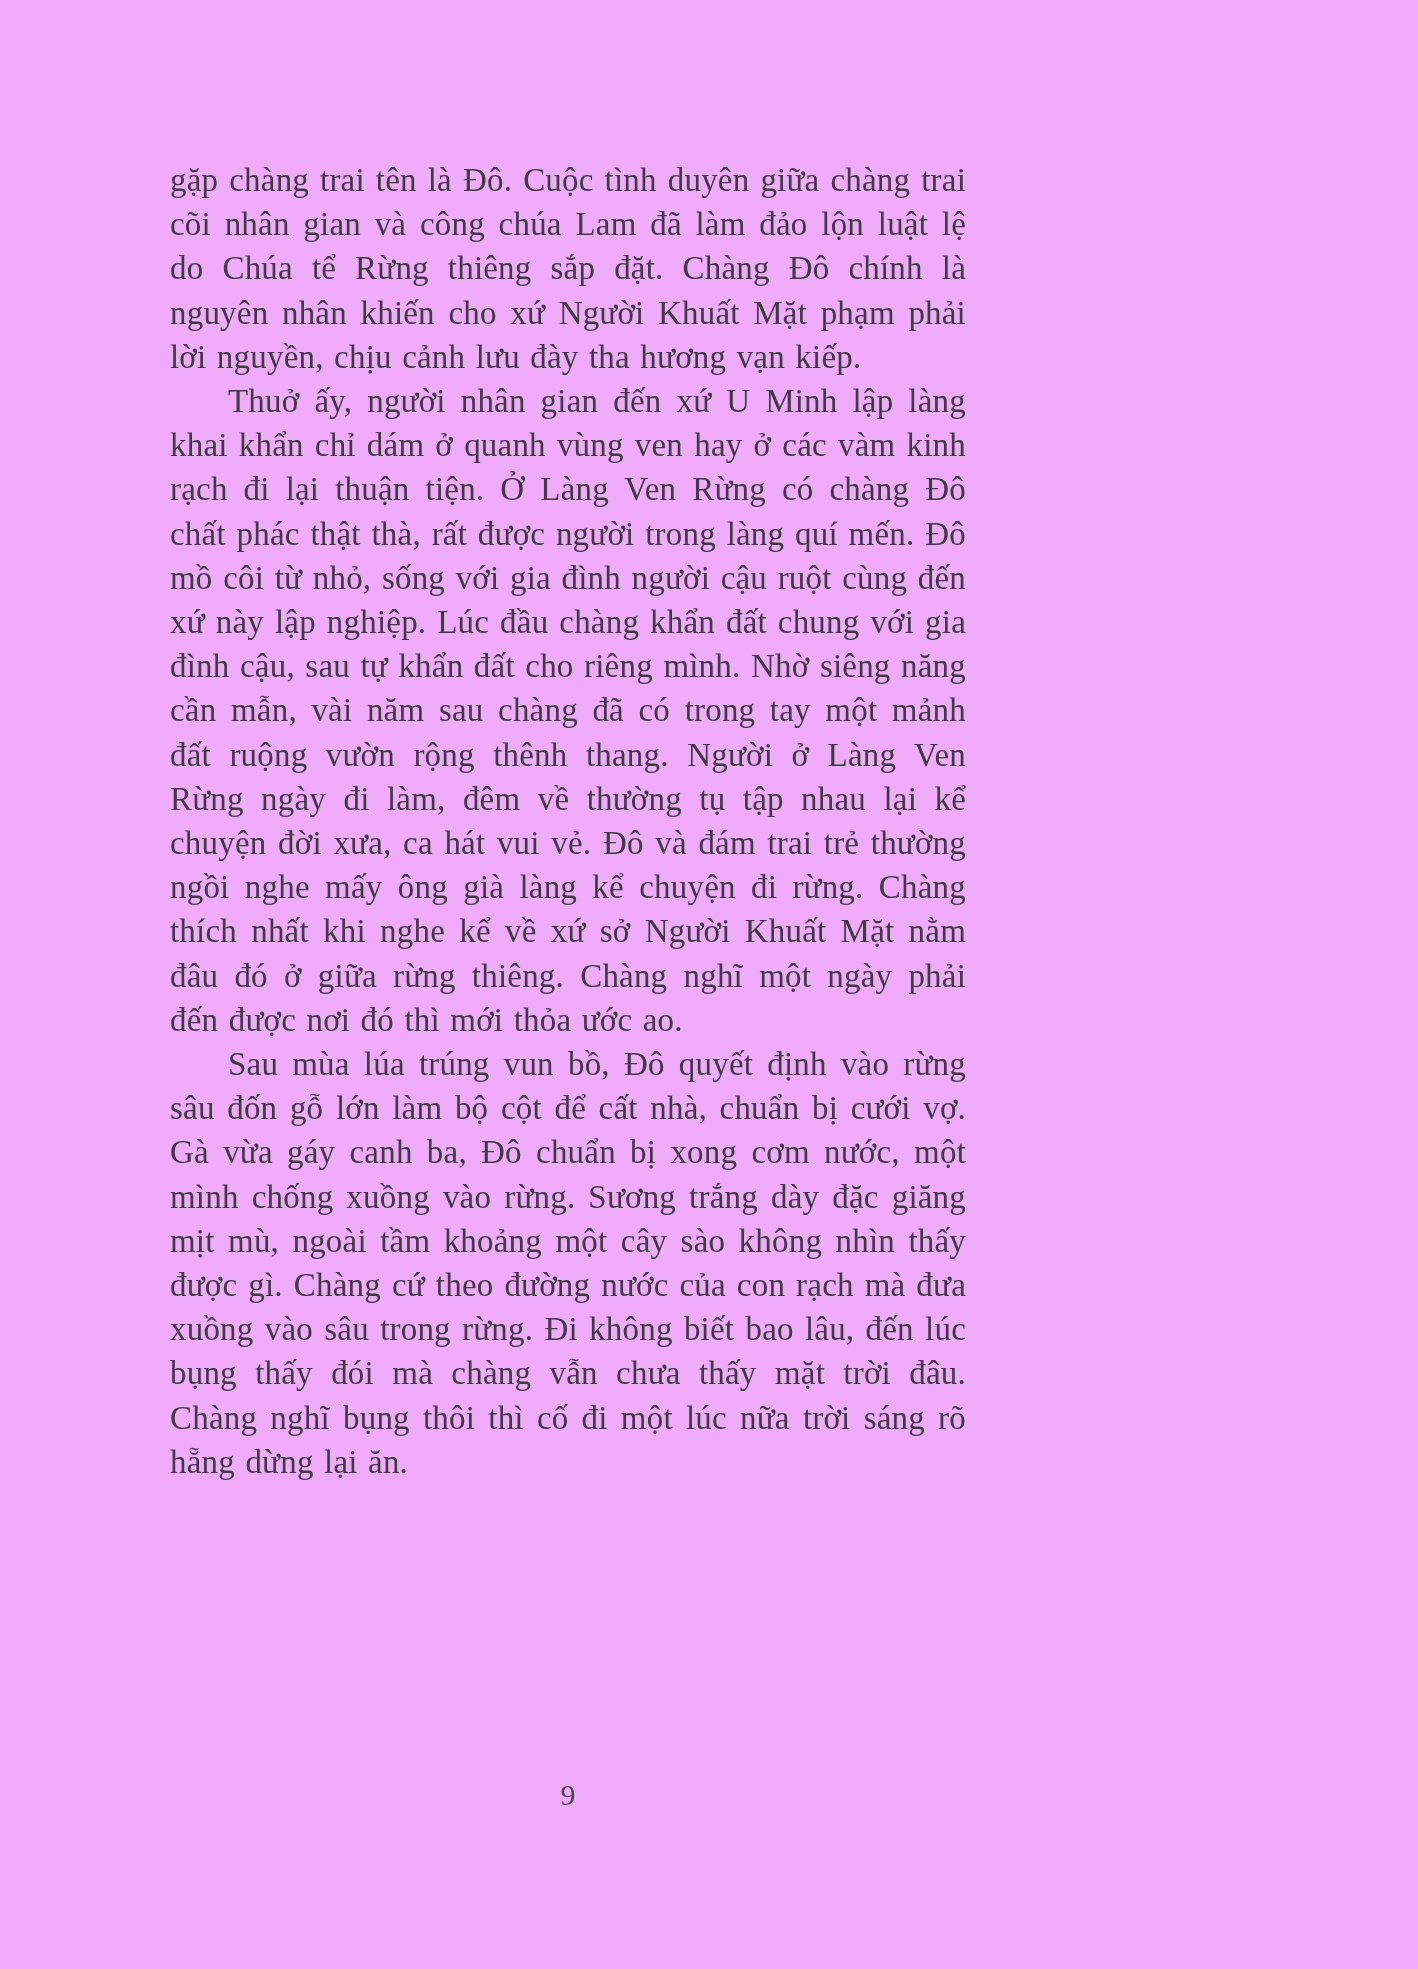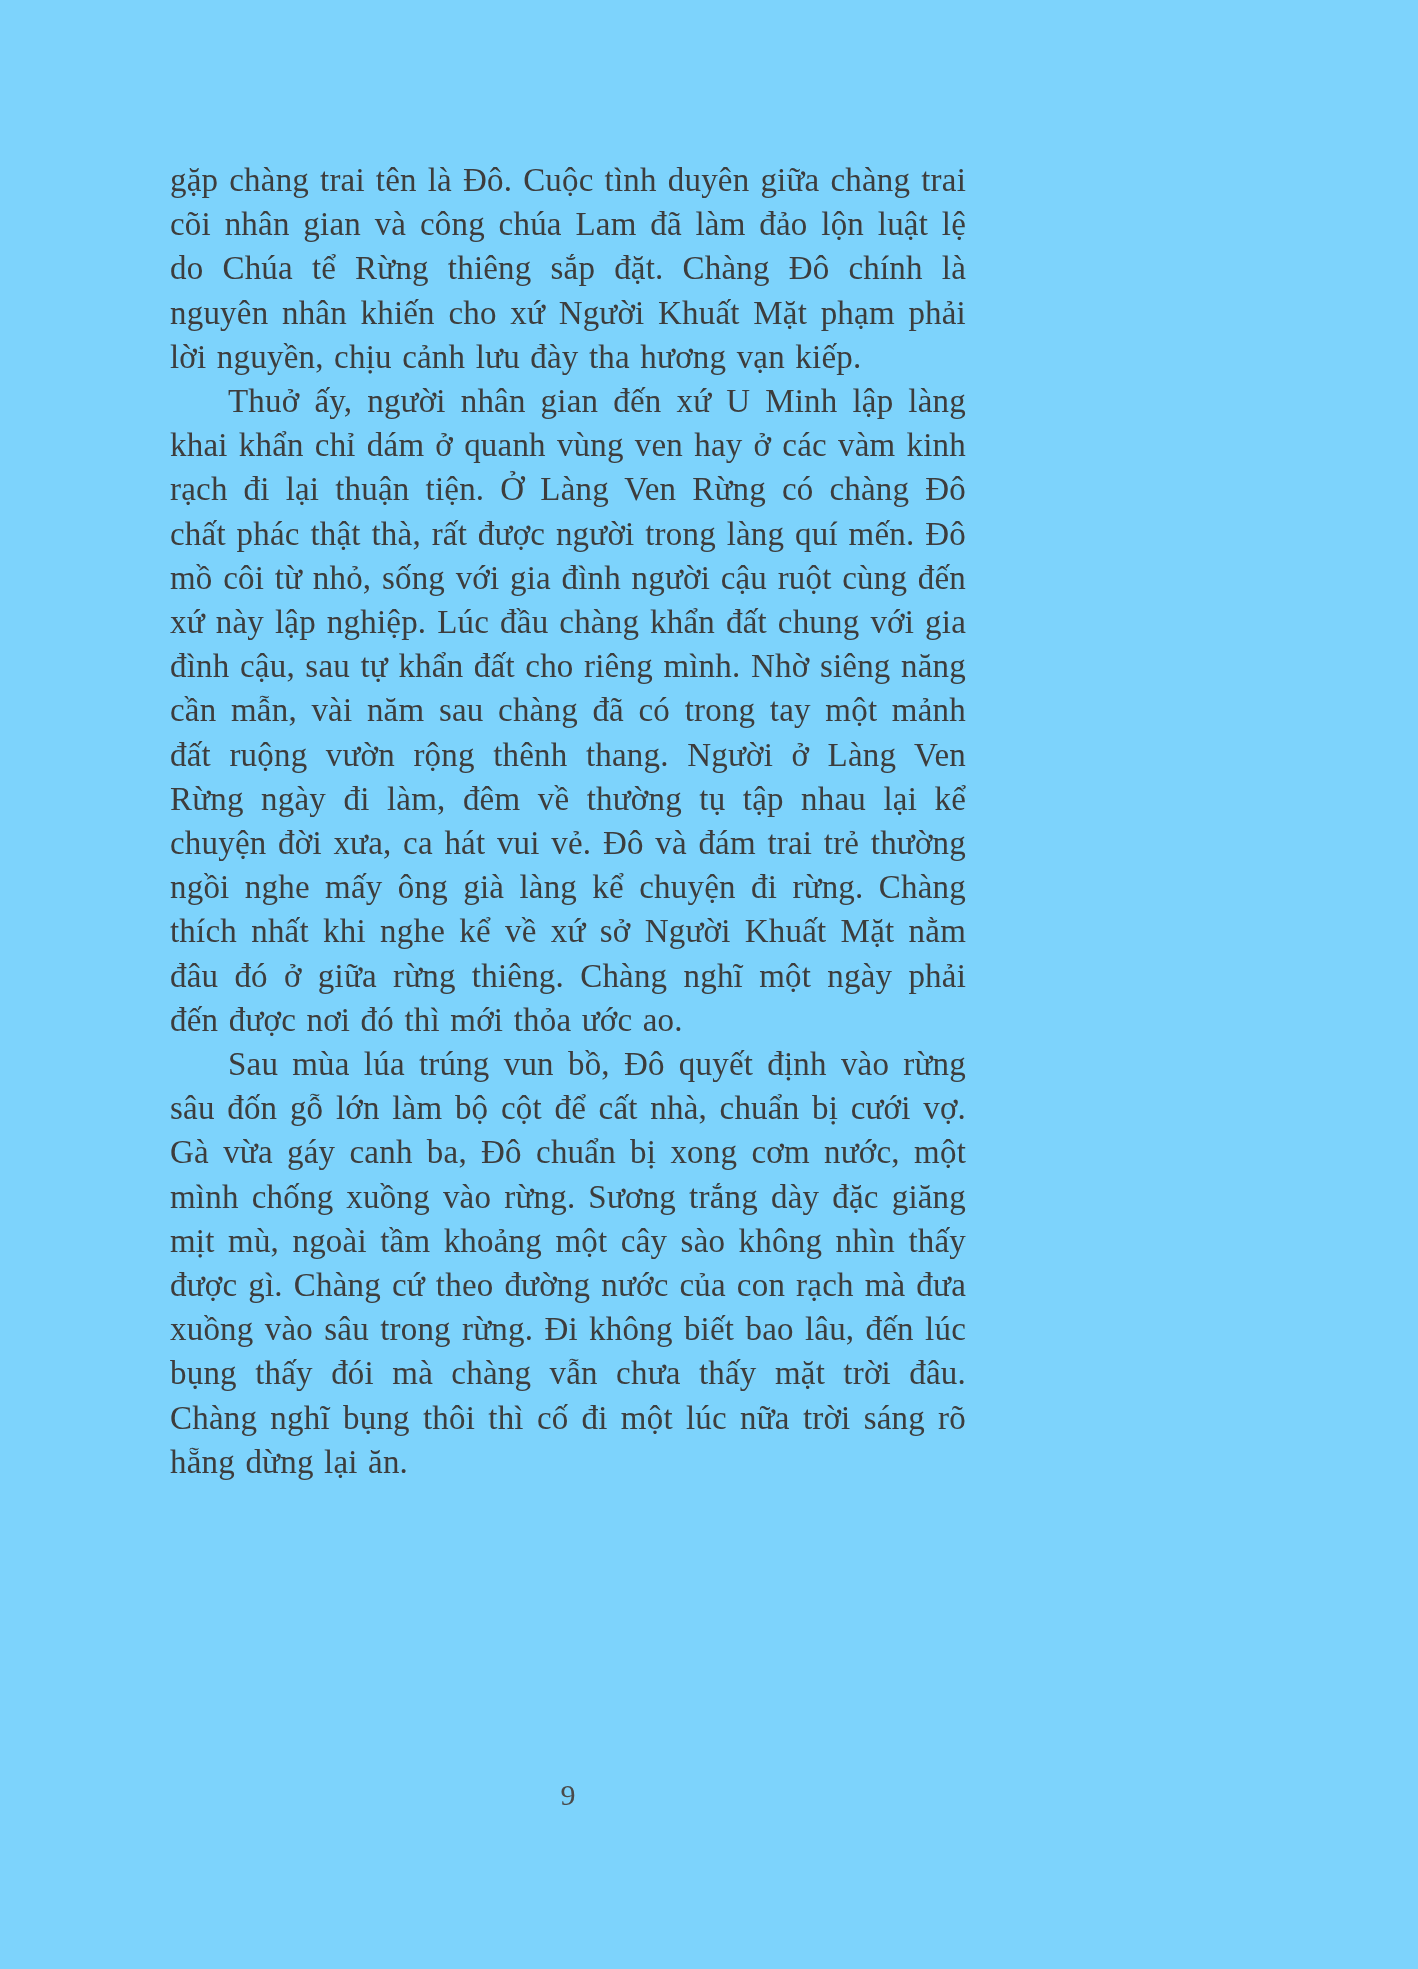--- a/index.html
+++ b/index.html
@@ -5,21 +5,21 @@
 <style>
   html, body {
     margin: 0;
     padding: 0;
     background: #ffffff;
   }
   .page {
     position: relative;
     width: 1418px;
     height: 1969px;
-    background: #7dd3fc;
+    background: #f0abfc;
     overflow: hidden;
     font-family: "Liberation Serif", "DejaVu Serif", serif;
     color: #3d3d3d;
   }
   .text-block {
     position: absolute;
     top: 158px;
     left: 170px;
     width: 796px;
   }

